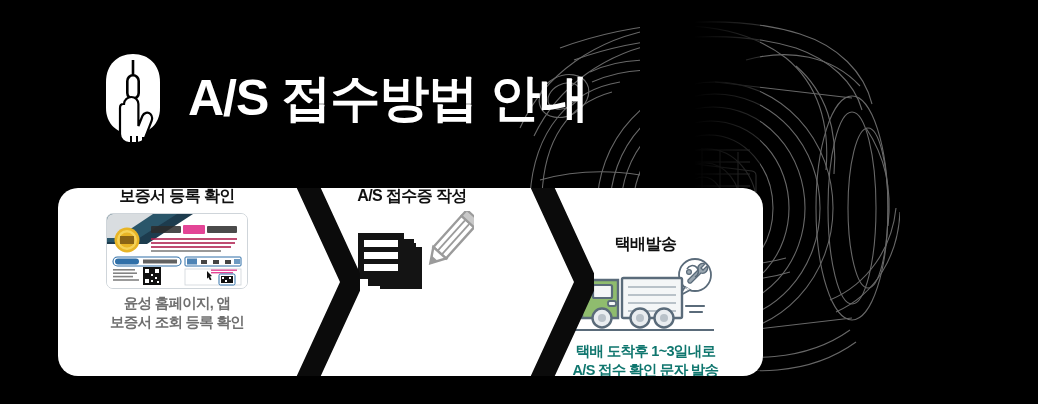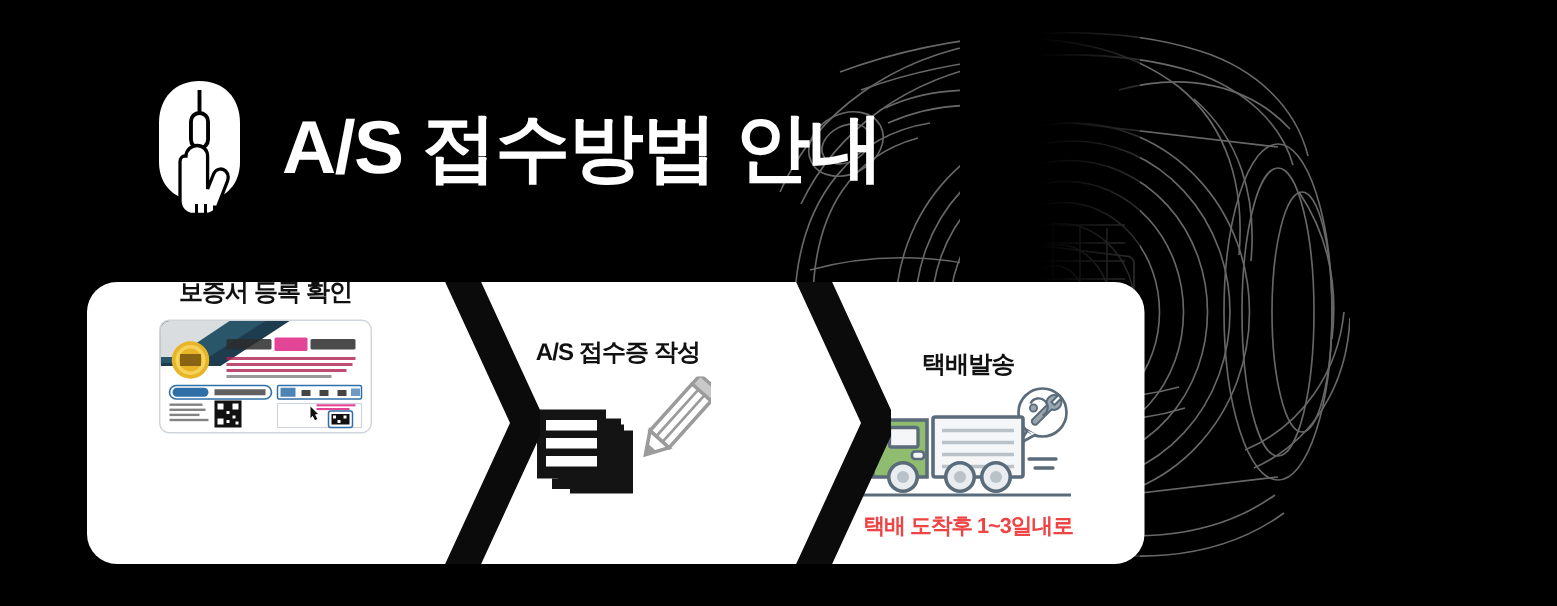--- a/index.html
+++ b/index.html
@@ -59,21 +59,21 @@
   .step{
     position:relative;
     flex:1 1 0;
     display:flex;
     flex-direction:column;
     align-items:center;
     justify-content:flex-start;
     box-sizing:border-box;
   }
   .step-1{flex:0 0 238px;}
-  .step-2{flex:0 0 232px;margin-top:40px;}
+  .step-2{flex:0 0 232px;}
   .step-3{flex:0 0 235px;margin-top:48px;}
 
   .step-title{
     font-size:16px;
     font-weight:bold;
     color:#111;
     letter-spacing:-0.6px;
     line-height:1;
     margin-bottom:4px;
     white-space:nowrap;
@@ -85,21 +85,21 @@
     justify-content:center;
   }
   .step-caption{
     text-align:center;
     font-size:14.5px;
     line-height:1.30;
     letter-spacing:-0.7px;
     color:#6f6f6f;
     font-weight:bold;
   }
-  .step-caption .hl{color:#ef4444;}
+  .step-caption .hl{color:#0f766e;}
   .cap-line{display:block;white-space:nowrap;}
 
   
   .chev{
     position:absolute;
     top:0;
     width:70px;height:188px;
     pointer-events:none;
   }
   .chev-1{left:232px;}
@@ -251,20 +251,22 @@
                   <rect x="115" y="63" width="2" height="2"></rect>
                     <rect x="122" y="63" width="2" height="2"></rect>
                   <rect x="118" y="66" width="2" height="2"></rect>
                 </g>
               </g>
               <path d="M100 57 l5 5 -2 0.4 1.6 3 -1.6 0.8 -1.6-3 -1.4 1.6 Z" fill="#111"></path>
             </svg>
           </div>
         </div>
         <div class="step-caption">
+          <span class="cap-line">윤성 홈페이지, 앱</span>
+          <span class="cap-line">보증서 조회 등록 확인</span>
         </div>
       </div>
 
       <div class="step step-2">
         <div class="step-title">A/S 접수증 작성</div>
         <div class="step-art">
           <svg width="124" height="80" viewBox="0 0 124 80">
             <rect x="22" y="28" width="42" height="42" fill="#141414"></rect>
             <rect x="30" y="36" width="42" height="42" fill="#141414"></rect>
             <rect x="8" y="22" width="46" height="46" fill="#141414"></rect>
@@ -324,20 +326,21 @@
               <g stroke="#5a6b7a" stroke-width="2.2" stroke-linecap="round">
                 <line x1="120" y1="50" x2="138" y2="50"></line>
                 <line x1="124" y1="56" x2="136" y2="56"></line>
               </g>
               <line x1="2" y1="74" x2="148" y2="74" stroke="#5a6b7a" stroke-width="2"></line>
             </g>
           </svg>
         </div>
         <div class="step-caption">
           <span class="cap-line hl">택배 도착후 1~3일내로</span>
+          <span class="cap-line hl">A/S 접수 확인 문자 발송</span>
         </div>
       </div>
 
       <svg class="chev chev-1" viewBox="0 0 70 188" preserveAspectRatio="none">
         <path d="M4 -6 L50 94 L4 194 L28 194 L74 94 L28 -6 Z" fill="#0b0b0b"></path>
       </svg>
       <svg class="chev chev-2" viewBox="0 0 70 188" preserveAspectRatio="none">
         <path d="M4 -6 L50 94 L4 194 L28 194 L74 94 L28 -6 Z" fill="#0b0b0b"></path>
       </svg>
 

